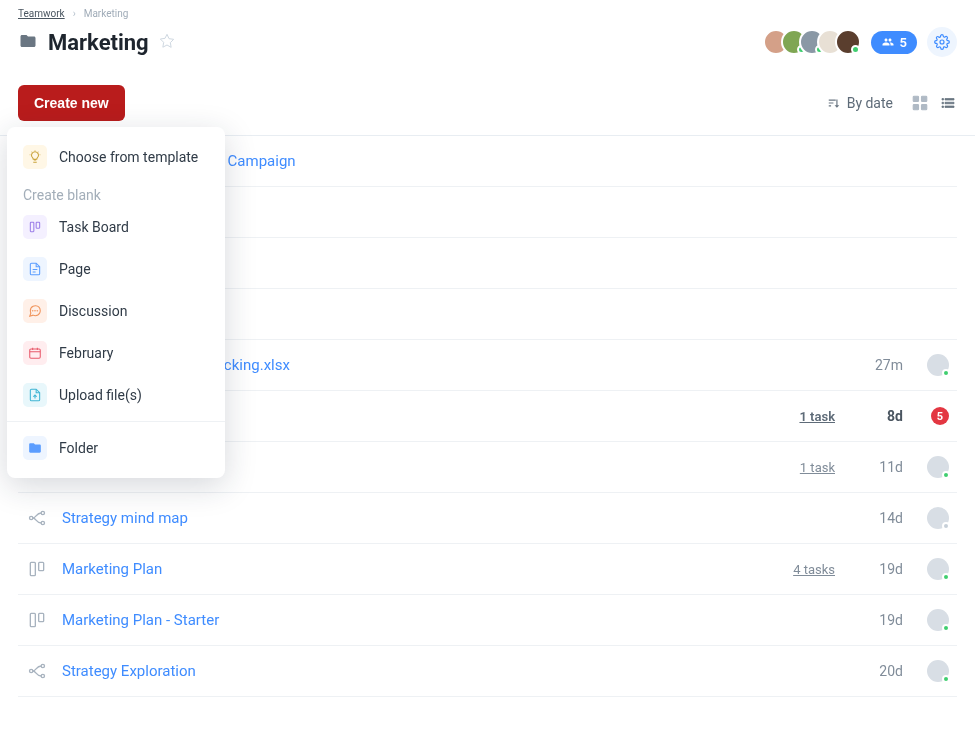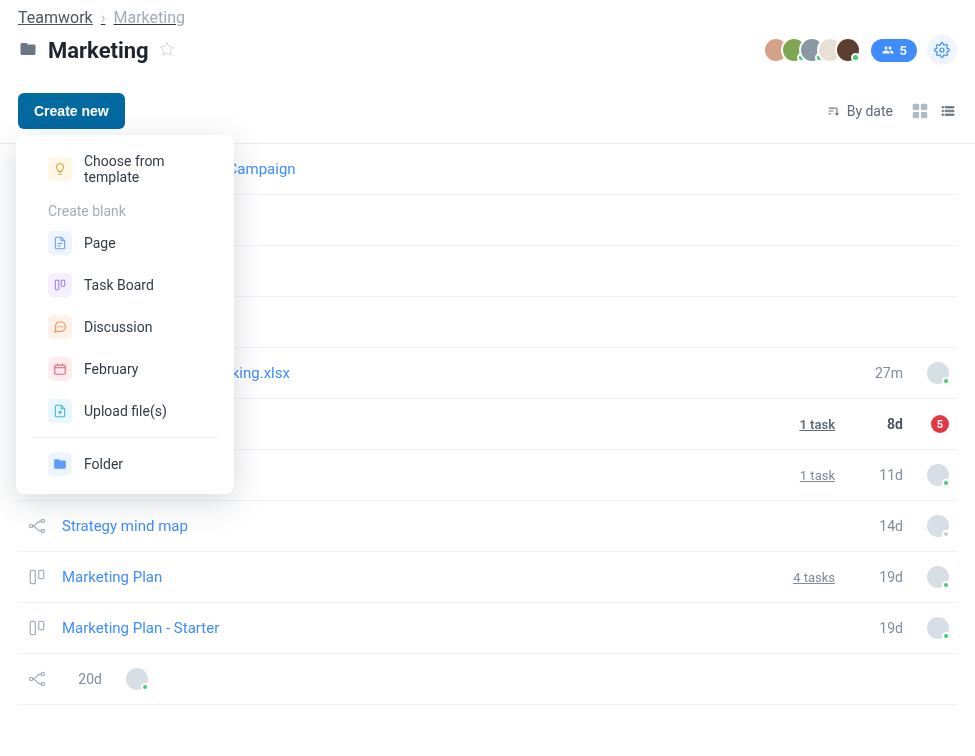--- a/index.html
+++ b/index.html
@@ -1,19 +1,19 @@
 <!DOCTYPE html>
 <html><head>
   <meta charset="utf-8">
   <style>
     * { box-sizing: border-box; margin: 0; padding: 0; }
     body { font-family: -apple-system, BlinkMacSystemFont, "Segoe UI", Roboto, sans-serif; background: #fff; width: 975px; height: 756px; overflow: hidden; color: #303b47; font-size: 14px; }
     
     .header { padding: 8px 18px 10px; }
-    .breadcrumb { display: flex; align-items: center; gap: 8px; font-size: 16px; margin-bottom: 8px; text-decoration: underline; }
+    .breadcrumb { display: flex; align-items: center; gap: 8px; font-size: 10px; margin-bottom: 8px; }
     .breadcrumb-root { color: #4a5560; text-decoration: underline; cursor: pointer; }
     .breadcrumb-sep { color: #b5c1cd; }
     .breadcrumb-current { color: #a0acb8; }
     
     .title-row { display: flex; align-items: center; justify-content: space-between; }
     .title-left { display: flex; align-items: center; gap: 10px; }
     .folder-icon svg { fill: #6a7682; }
     .page-title { font-size: 22px; font-weight: 700; color: #1e252e; }
     .star-icon svg { stroke: #cfd8e1; fill: none; }
     
@@ -22,31 +22,31 @@
     .avatar { width: 26px; height: 26px; border-radius: 50%; margin-left: -8px; border: 2px solid #fff; background: #ccc; position: relative; }
     .avatar:first-child { margin-left: 0; }
     .status-dot { position: absolute; bottom: -1px; right: -1px; width: 9px; height: 9px; border-radius: 50%; border: 2px solid #fff; }
     .status-online { background: #3fce6f; }
     .member-badge { display: flex; align-items: center; gap: 5px; background: #3f8cff; color: #fff; border-radius: 14px; padding: 4px 10px; font-size: 13px; font-weight: 600; cursor: pointer; }
     .member-badge svg { fill: #fff; }
     .gear-btn { width: 30px; height: 30px; border-radius: 50%; background: #eef5fe; display: flex; align-items: center; justify-content: center; cursor: pointer; }
     .gear-btn svg { stroke: #3f8cff; fill: none; }
     
     .toolbar { padding: 18px 18px 14px; display: flex; align-items: center; justify-content: space-between; border-bottom: 1px solid #e8edf2; position: relative; }
-    .create-btn { background: #0369a1; color: #fff; border: none; border-radius: 6px; padding: 10px 16px; font-size: 14px; font-weight: 600; cursor: pointer; position: relative; }
+    .create-btn { background: #b91c1c; color: #fff; border: none; border-radius: 6px; padding: 10px 16px; font-size: 14px; font-weight: 600; cursor: pointer; position: relative; }
     .create-btn::after { content: ""; position: absolute; left: 50%; bottom: -18px; transform: translateX(-50%); border: 8px solid transparent; border-bottom-color: #fff; filter: drop-shadow(0 -2px 1px rgba(0,0,0,0.04)); }
     
     .toolbar-right { display: flex; align-items: center; gap: 18px; color: #6c7885; }
     .sort-btn { display: flex; align-items: center; gap: 6px; cursor: pointer; font-size: 14px; color: #5e6b78; }
     .view-toggle { display: flex; gap: 10px; }
     .view-btn { cursor: pointer; display: flex; }
     .view-btn svg { fill: #b0bac5; stroke: #b0bac5; }
     .view-btn.active svg { fill: #6a7682; stroke: #6a7682; }
     
-    .dropdown { position: absolute; top: 60px; left: 16px; width: 218px; background: #fff; border-radius: 8px; box-shadow: 0 8px 32px rgba(30,40,60,0.18); padding: 10px 22px; z-index: 100; }
+    .dropdown { position: absolute; top: 60px; left: 7px; width: 218px; background: #fff; border-radius: 8px; box-shadow: 0 8px 32px rgba(30,40,60,0.18); padding: 10px 6px; z-index: 100; }
     .dd-item { display: flex; align-items: center; gap: 12px; padding: 8px 10px; border-radius: 6px; cursor: pointer; font-size: 14px; color: #303b47; margin-top: 2px; }
     .dd-item:first-child { margin-top: 0; }
     .dd-icon { width: 24px; height: 24px; border-radius: 5px; display: flex; align-items: center; justify-content: center; flex-shrink: 0; }
     .dd-label { font-size: 14px; color: #a3aeb9; padding: 10px 10px 2px; }
     .dd-sep { height: 1px; background: #eef1f4; margin: 6px -6px; }
     
     .i-template { background: #fff7e6; }
     .i-page { background: #eef5ff; }
     .i-board { background: #f4f0ff; }
     .i-sheet { background: #e8f9ef; }
@@ -154,36 +154,36 @@
       <span class="dd-icon i-template">
         <svg width="14" height="14" viewBox="0 0 24 24" fill="none" stroke="#c9a33b" stroke-width="1.8">
             <path d="M9 21h6M10 17h4M12 3a6 6 0 0 0-4 10.5c.8.8 1 1.5 1 2.5h6c0-1 .2-1.7 1-2.5A6 6 0 0 0 12 3z"></path>
             <path d="M12 1v1M4 8H3M21 8h-1M6 3l.7.7M18 3l-.7.7"></path>
           </svg>
       </span>
       <span>Choose from template</span>
     </div>
     <div class="dd-label">Create blank</div>
     <div class="dd-item">
+      <span class="dd-icon i-board">
+        <svg width="14" height="14" viewBox="0 0 24 24" fill="none" stroke="#9b7de8" stroke-width="1.8">
+            <rect x="4" y="4" width="6" height="16" rx="1"></rect>
+            <rect x="14" y="4" width="6" height="10" rx="1"></rect>
+          </svg>
+      </span>
+      <span>Task Board</span>
+    </div>
+    <div class="dd-item">
       <span class="dd-icon i-page">
         <svg width="14" height="14" viewBox="0 0 24 24" fill="none" stroke="#5b9dff" stroke-width="1.8">
             <path d="M14 2H6a2 2 0 0 0-2 2v16a2 2 0 0 0 2 2h12a2 2 0 0 0 2-2V8z"></path>
             <path d="M14 2v6h6M8 13h8M8 17h5"></path>
           </svg>
       </span>
       <span>Page</span>
-    </div>
-    <div class="dd-item">
-      <span class="dd-icon i-board">
-        <svg width="14" height="14" viewBox="0 0 24 24" fill="none" stroke="#9b7de8" stroke-width="1.8">
-            <rect x="4" y="4" width="6" height="16" rx="1"></rect>
-            <rect x="14" y="4" width="6" height="10" rx="1"></rect>
-          </svg>
-      </span>
-      <span>Task Board</span>
     </div>
     <div class="dd-item">
       <span class="dd-icon i-discussion">
         <svg width="14" height="14" viewBox="0 0 24 24" fill="none" stroke="#f0935a" stroke-width="1.8">
             <path d="M21 11.5a8.38 8.38 0 0 1-.9 3.8 8.5 8.5 0 0 1-7.6 4.7 8.38 8.38 0 0 1-3.8-.9L3 21l1.9-5.7a8.38 8.38 0 0 1-.9-3.8 8.5 8.5 0 0 1 4.7-7.6 8.38 8.38 0 0 1 3.8-.9h.5a8.48 8.48 0 0 1 8 8v.5z"></path>
             <circle cx="12" cy="11.5" r=".5" fill="#f0935a"></circle>
             <circle cx="8" cy="11.5" r=".5" fill="#f0935a"></circle>
             <circle cx="16" cy="11.5" r=".5" fill="#f0935a"></circle>
           </svg>
       </span>
@@ -347,18 +347,19 @@
     </div>
     <div class="row">
       <span class="row-icon">
         <svg width="20" height="20" viewBox="0 0 24 24" fill="none" stroke="#a8b3bf" stroke-width="1.6">
           <circle cx="5" cy="12" r="2"></circle>
           <circle cx="19" cy="6" r="2"></circle>
           <circle cx="19" cy="18" r="2"></circle>
           <path d="M7 12c4 0 4-6 10-6M7 12c4 0 4 6 10 6"></path>
         </svg>
       </span>
+      <span class="row-name">Strategy Exploration</span>
       <span class="row-time">20d</span>
       <span class="row-avatar">
         <span class="sdot green"></span>
       </span>
     </div>
   </div>
 
 </body></html>

